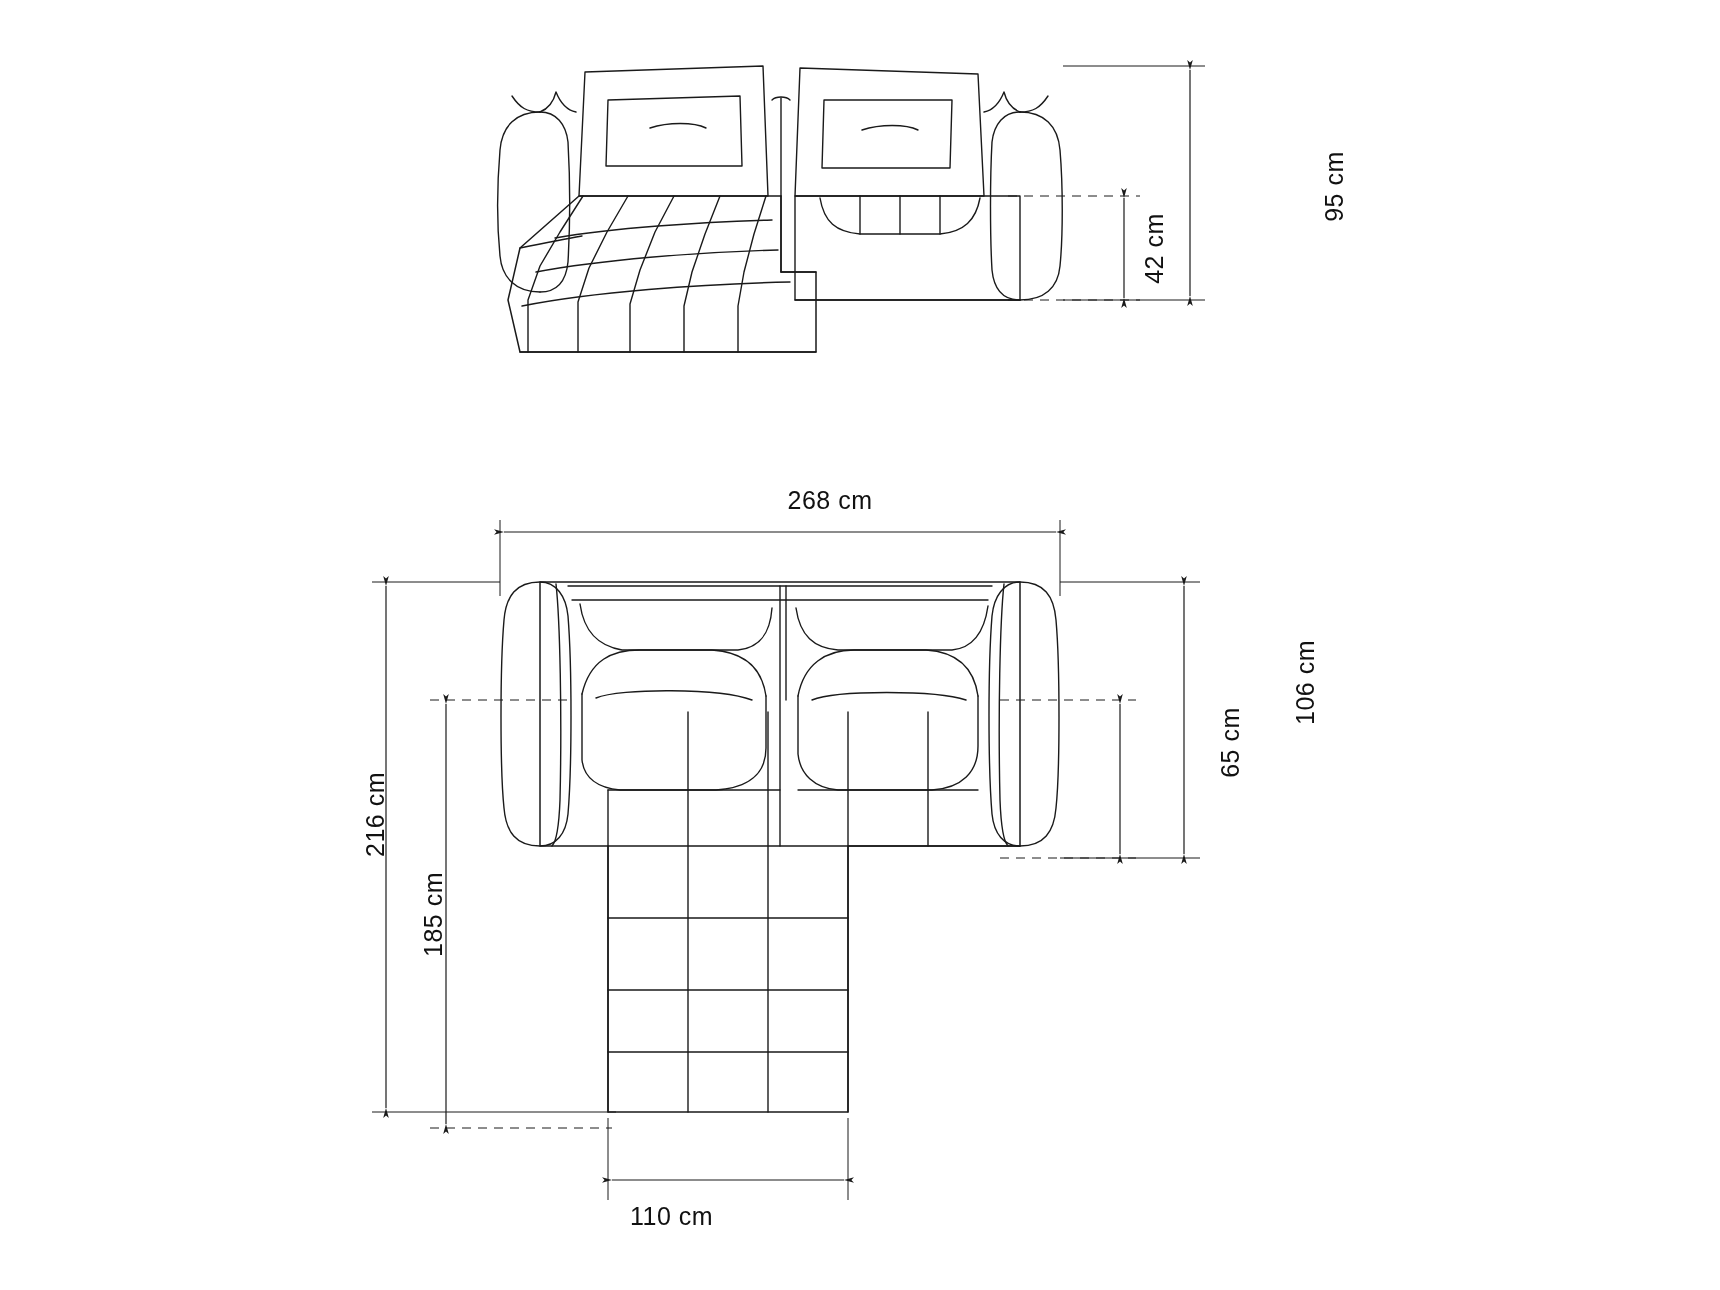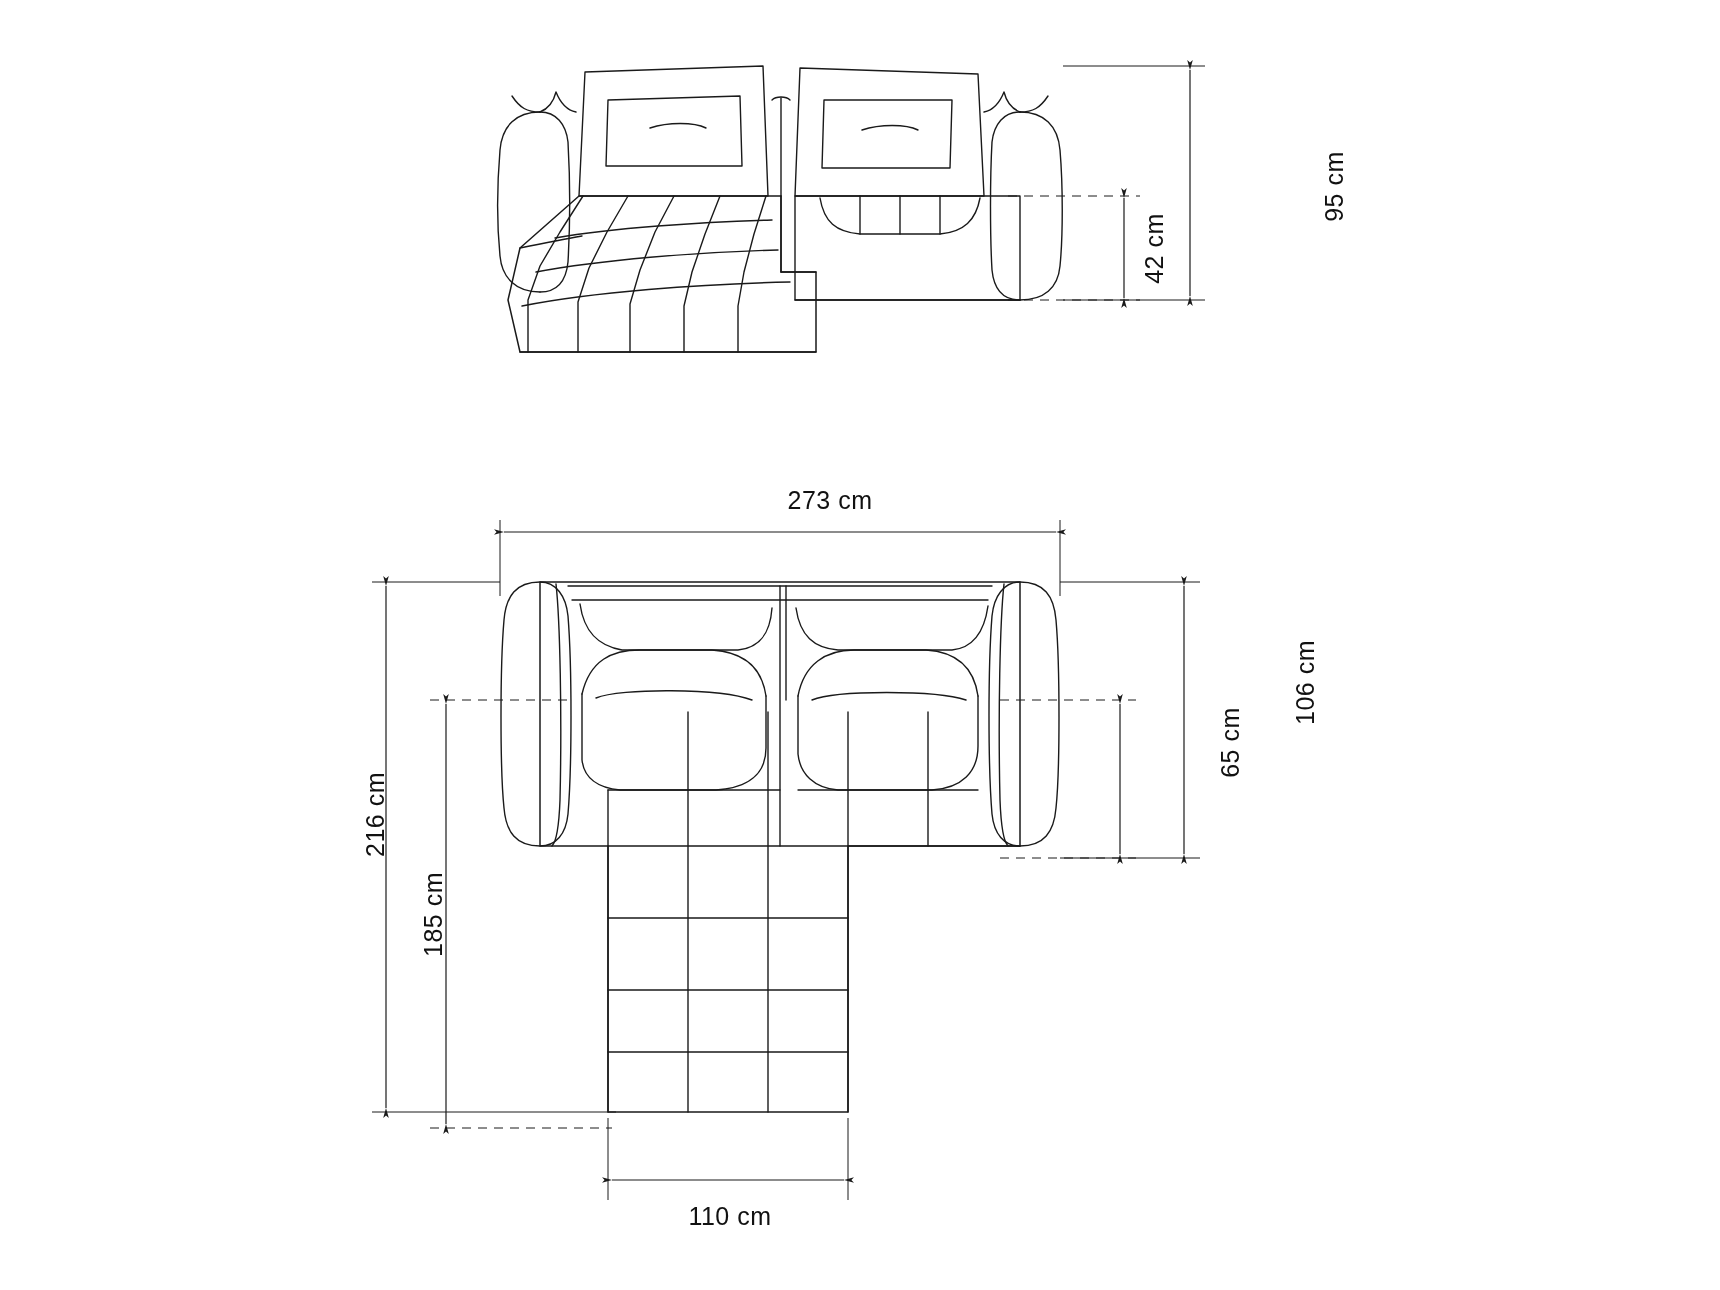--- a/index.html
+++ b/index.html
@@ -178,25 +178,25 @@
       <path d="M608,1118 L608,1200" stroke-width="1"></path>
       <path d="M848,1118 L848,1200" stroke-width="1"></path>
       <path d="M612,1180 L844,1180" stroke-width="1.2" marker-start="url(#arrowStart)" marker-end="url(#arrowEnd)"></path>
     </g>
   </svg>
 
   <div class="dim-label rot" style="left:1284px; top:172px; width:100px; text-align:center;">95 cm</div>
 
   <div class="dim-label rot" style="left:1104px; top:234px; width:100px; text-align:center;">42 cm</div>
 
-  <div class="dim-label" style="left:730px; top:486px; width:200px; text-align:center;">273 cm</div>
+  <div class="dim-label" style="left:730px; top:486px; width:200px; text-align:center;">268 cm</div>
 
   <div class="dim-label rot" style="left:320px; top:800px; width:110px; text-align:center;">216 cm</div>
 
   <div class="dim-label rot" style="left:378px; top:900px; width:110px; text-align:center;">185 cm</div>
 
   <div class="dim-label rot" style="left:1250px; top:668px; width:110px; text-align:center;">106 cm</div>
 
   <div class="dim-label rot" style="left:1180px; top:728px; width:100px; text-align:center;">65 cm</div>
 
-  <div class="dim-label" style="left:630px; top:1202px; width:200px; text-align:center;">110 cm</div>
+  <div class="dim-label" style="left:630px; top:1202px; width:200px; ">110 cm</div>
 
 </div>
 
 </body></html>

